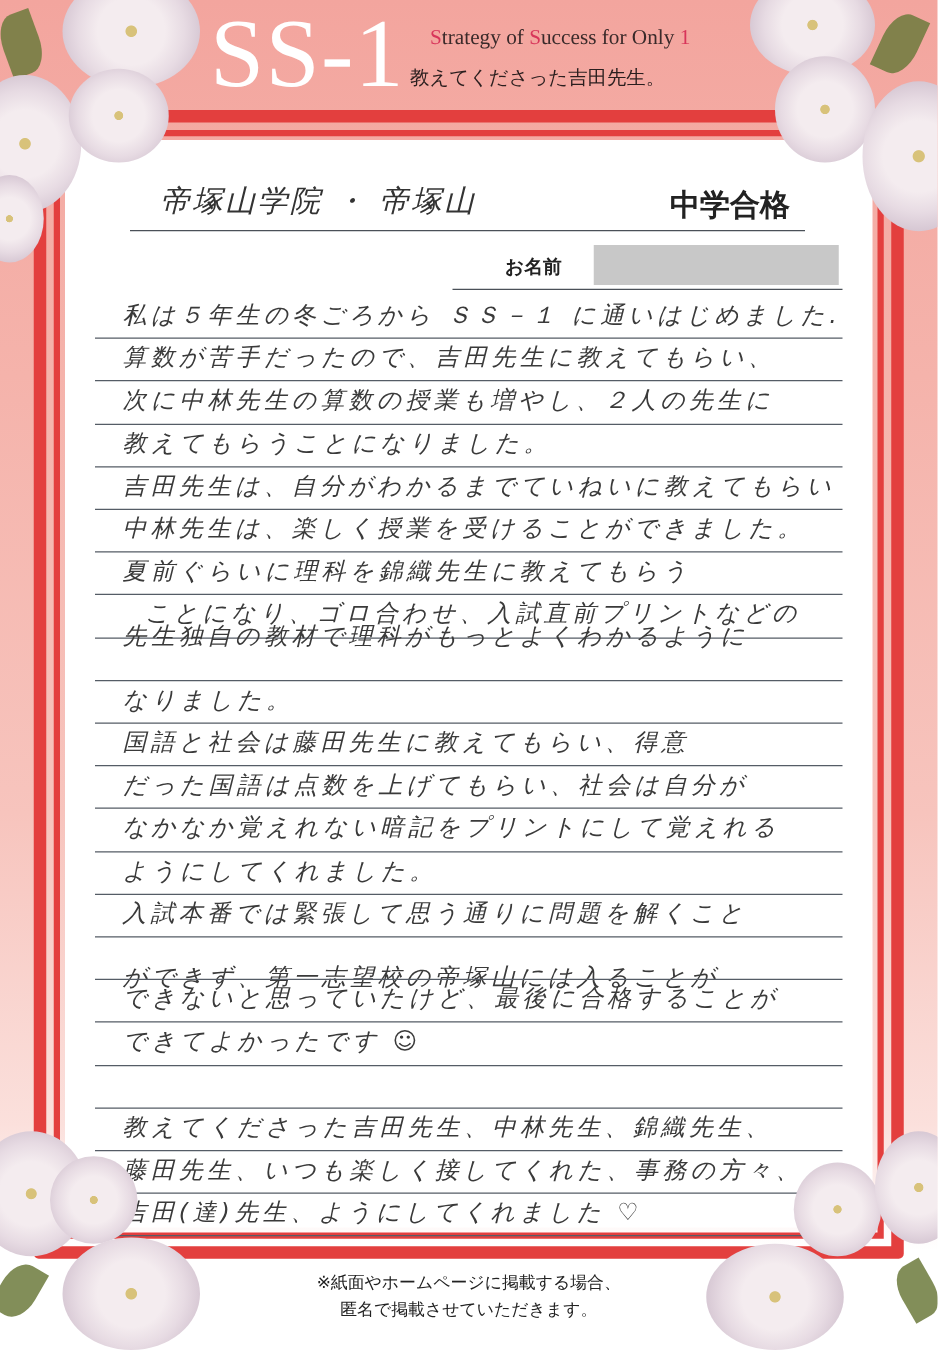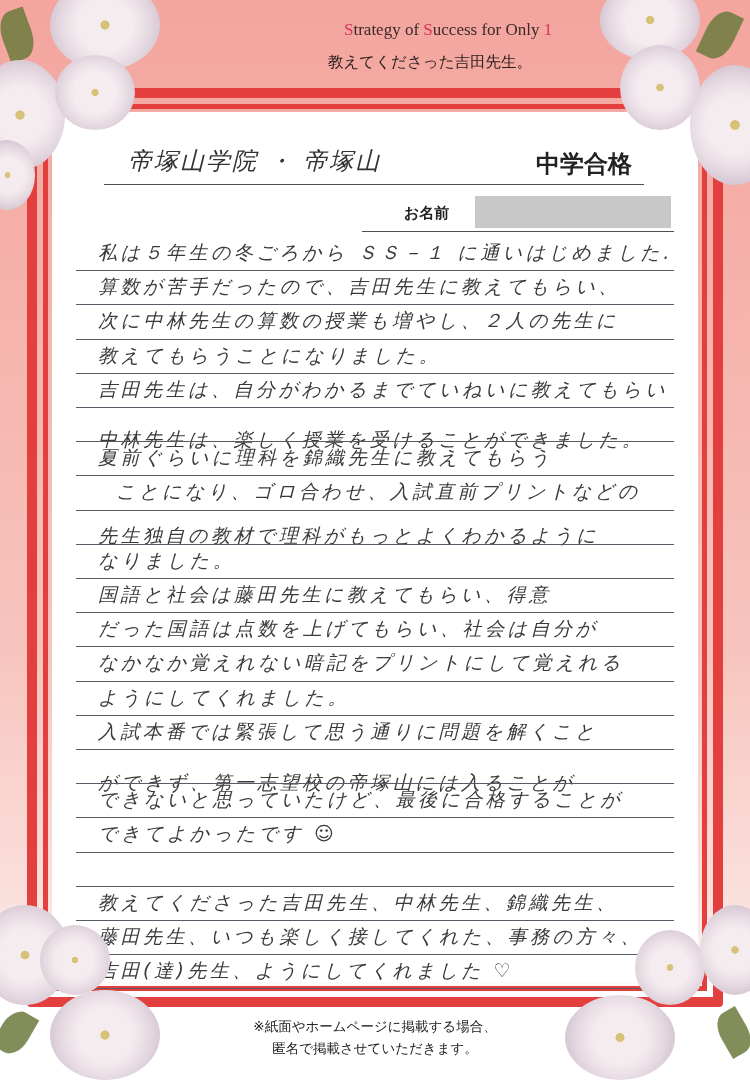--- a/index.html
+++ b/index.html
@@ -80,20 +80,21 @@
   
   .blossom { position: absolute; border-radius: 50%;
     background: radial-gradient(circle at 50% 50%, #d8c27a 0 6%, #f4ecef 7% 38%, #e7dbe3 60%, #d6c7d3 80%, rgba(214,199,211,0) 82%);
   }
   .leaf { position: absolute; border-radius: 50% 0 50% 0; background: #6c7a3c; opacity: 0.85; }
 </style>
 </head>
 <body>
 
 <div class="header">
+  <div class="logo">SS-1</div>
   <div class="tagline-en">
     <span class="accent">S</span><span>trategy of </span><span class="accent">S</span><span>uccess for Only </span><span class="accent">1</span>
   </div>
   <div class="tagline-jp">教えてくださった吉田先生。</div>
 </div>
 
 <div class="frame-outer"></div>
 <div class="frame-inner"></div>
 <div class="paper"></div>
 
@@ -108,27 +109,27 @@
     <div class="hw-line" style="top: 2px;">私は５年生の冬ごろから ＳＳ－１ に通いはじめました.</div>
     <div class="ruled-line" style="top: 36.2px;"></div>
     <div class="hw-line" style="top: 36.2px;">算数が苦手だったので、吉田先生に教えてもらい、</div>
     <div class="ruled-line" style="top: 70.4px;"></div>
     <div class="hw-line" style="top: 70.4px;">次に中林先生の算数の授業も増やし、２人の先生に</div>
     <div class="ruled-line" style="top: 104.6px;"></div>
     <div class="hw-line" style="top: 104.6px;">教えてもらうことになりました。</div>
     <div class="ruled-line" style="top: 138.8px;"></div>
     <div class="hw-line" style="top: 138.8px; text-align: right;">吉田先生は、自分がわかるまでていねいに教えてもらい</div>
     <div class="ruled-line" style="top: 173px;"></div>
-    <div class="hw-line" style="top: 189px;">中林先生は、楽しく授業を受けることができました。</div>
+    <div class="hw-line" style="top: 173px;">中林先生は、楽しく授業を受けることができました。</div>
     <div class="ruled-line" style="top: 207.2px;"></div>
     <div class="hw-line" style="top: 207.2px;">夏前ぐらいに理科を錦織先生に教えてもらう</div>
     <div class="ruled-line" style="top: 241.4px;"></div>
     <div class="hw-line" style="top: 241.4px; margin-left: 18px;">ことになり、ゴロ合わせ、入試直前プリントなどの</div>
     <div class="ruled-line" style="top: 275.6px;"></div>
-    <div class="hw-line" style="top: 285px; font-style: italic;">先生独自の教材で理科がもっとよくわかるように</div>
+    <div class="hw-line" style="top: 259px; font-style: italic;">先生独自の教材で理科がもっとよくわかるように</div>
     <div class="ruled-line" style="top: 309.8px;"></div>
     <div class="hw-line" style="top: 309.8px;">なりました。</div>
     <div class="ruled-line" style="top: 344px;"></div>
     <div class="hw-line" style="top: 344px;">国語と社会は藤田先生に教えてもらい、得意</div>
     <div class="ruled-line" style="top: 378.2px;"></div>
     <div class="hw-line" style="top: 378.2px;">だった国語は点数を上げてもらい、社会は自分が</div>
     <div class="ruled-line" style="top: 412.4px;"></div>
     <div class="hw-line" style="top: 412.4px;">なかなか覚えれない暗記をプリントにして覚えれる</div>
     <div class="ruled-line" style="top: 446.6px;"></div>
     <div class="hw-line" style="top: 446.6px;">ようにしてくれました。</div>

